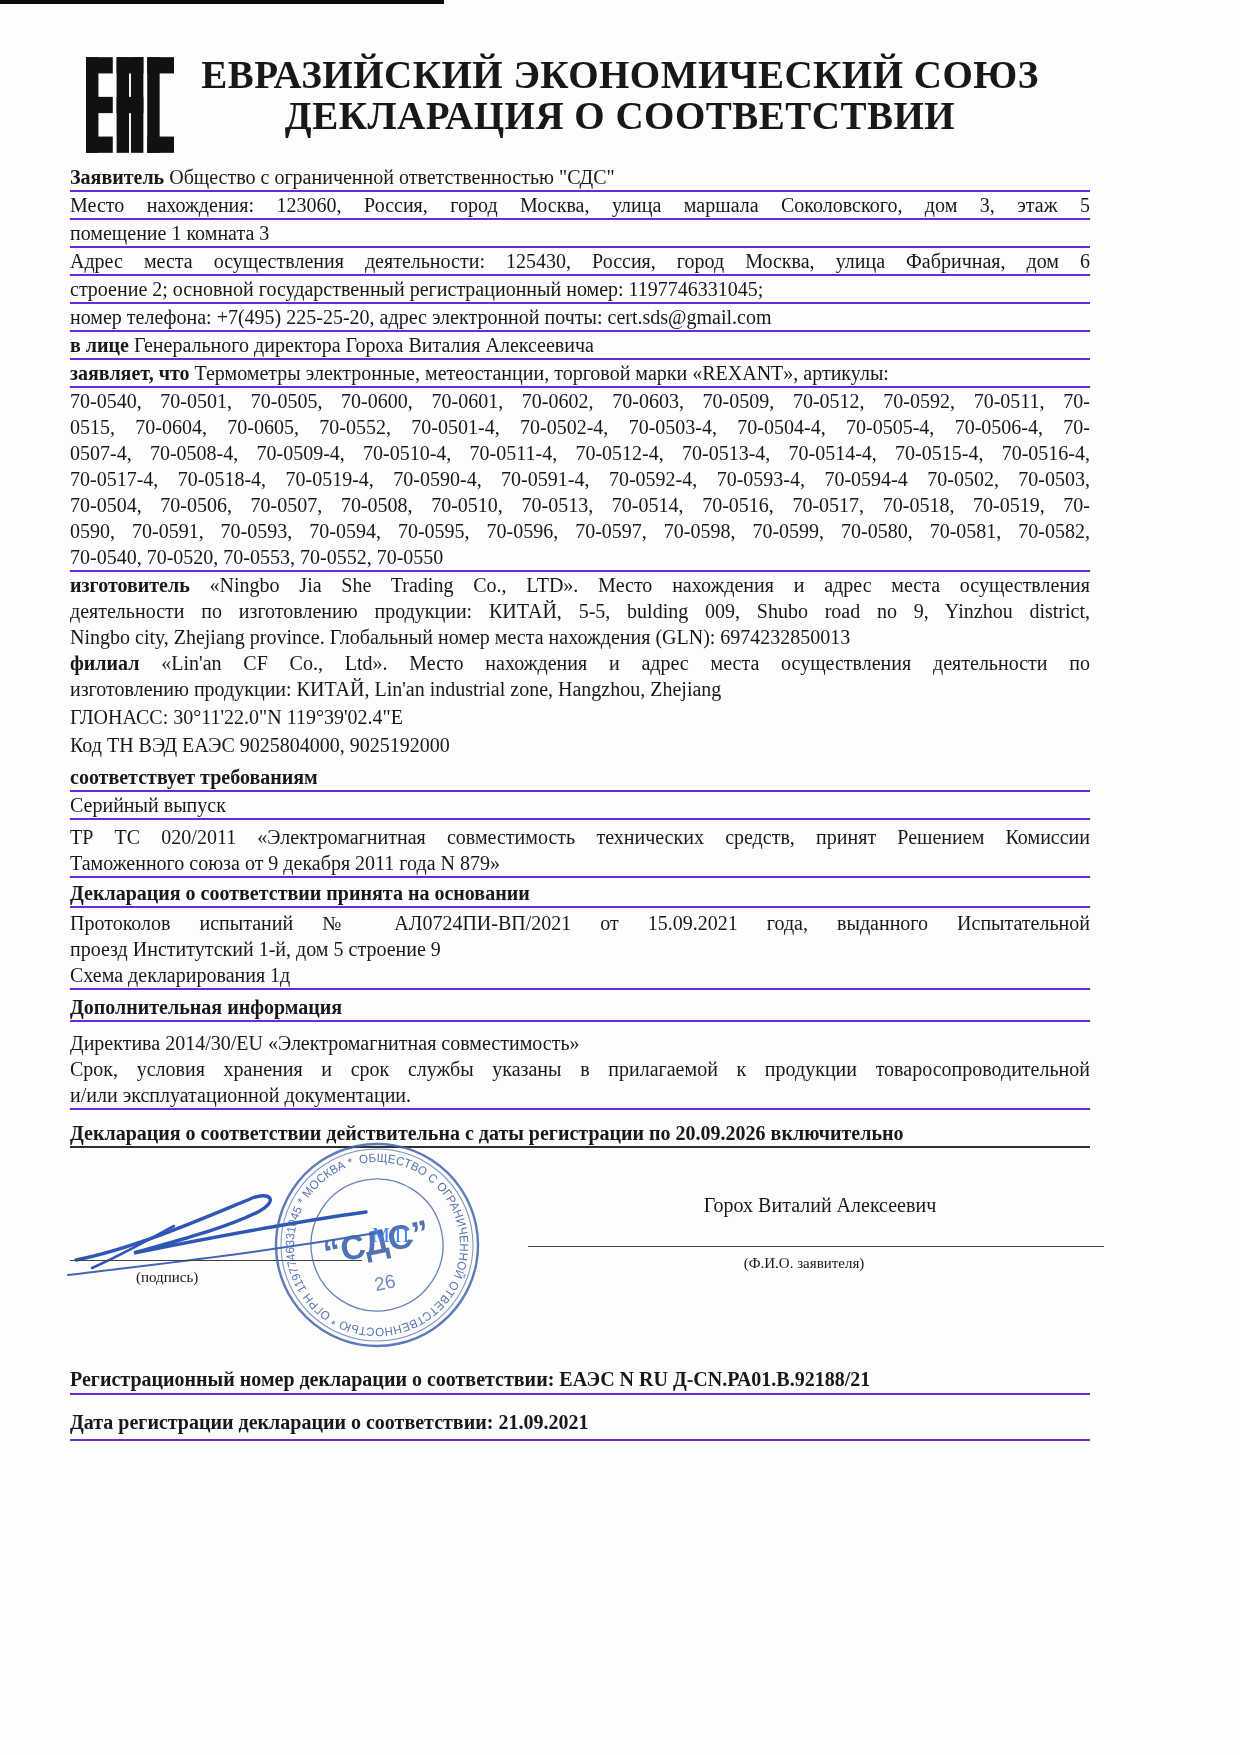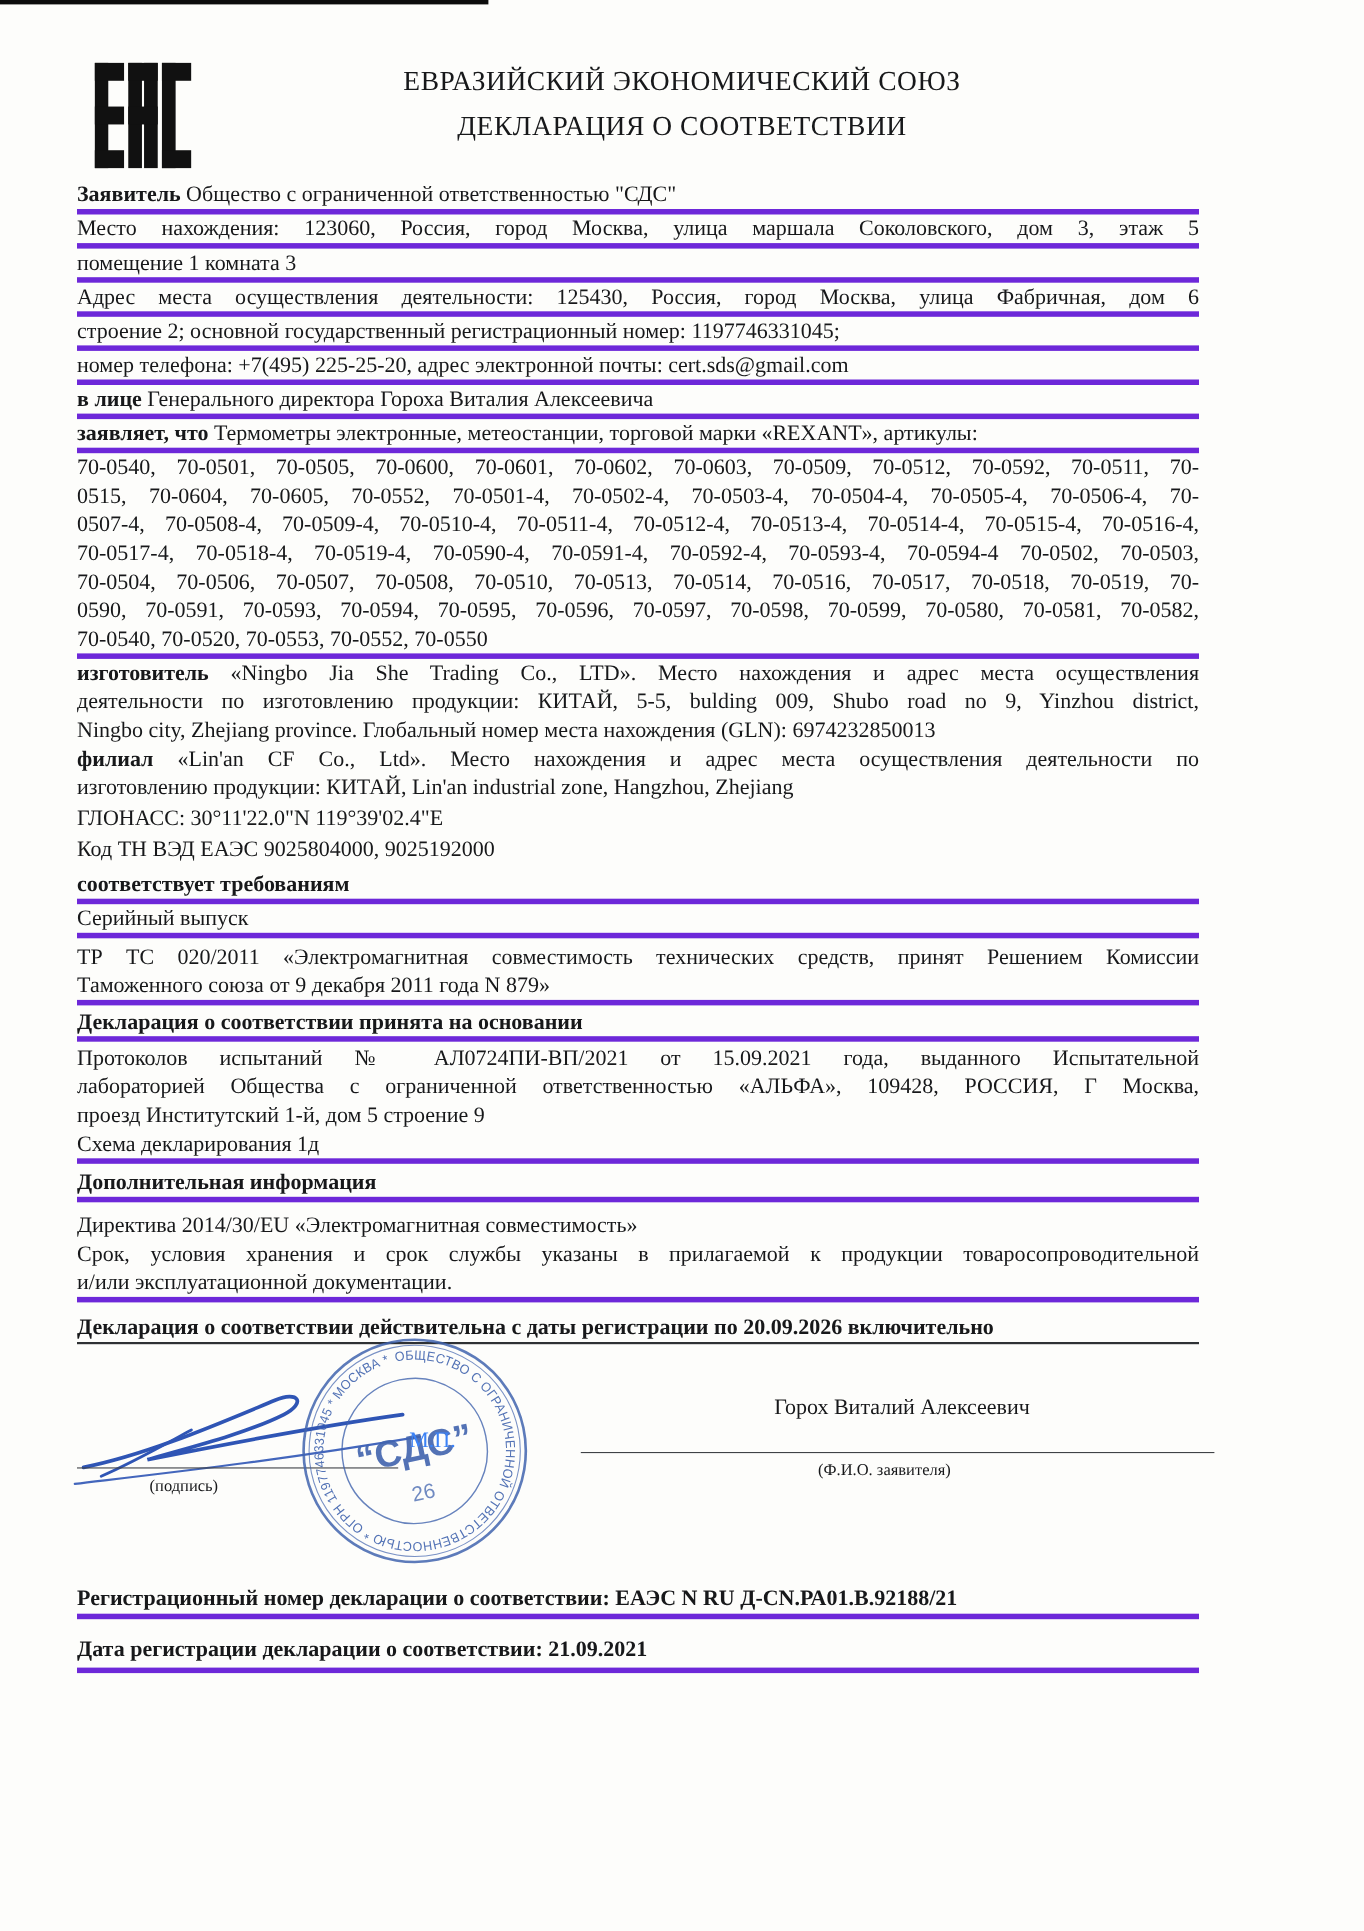--- a/index.html
+++ b/index.html
@@ -7,24 +7,24 @@
   .page {
     width: 1240px; height: 1755px; position: relative; margin: 0 auto;
     background: #fdfdfb; color: #17181a; overflow: hidden;
     font-family: "Liberation Serif", "DejaVu Serif", serif;
   }
   .artifact-top { position: absolute; left: 0; top: 0; width: 444px; height: 4px; background: #0c0c0c; }
   .header { position: relative; padding-top: 54px; }
   .eac-logo { position: absolute; left: 86px; top: 54px; width: 88px; height: 102px; }
   .hidden-label { position: absolute; width: 1px; height: 1px; overflow: hidden; clip: rect(0 0 0 0); white-space: nowrap; }
   .titles { text-align: center; }
-  .title { font-size: 25px; font-weight: normal; line-height: 41px; letter-spacing: 0.5px; }
+  .title { font-size: 39px; font-weight: bold; line-height: 41px; letter-spacing: 0.5px; }
   .content { padding: 26px 150px 0 70px; font-size: 20px; line-height: 26px; }
   .ln { min-height: 26px; position: relative; }
-  .r  { border-bottom: 5px solid #6d28d9; }
+  .r  { border-bottom: 2px solid #6d28d9; }
   .r2 { border-bottom: 2px solid #2e3134; }
   .j  { text-align: justify; text-align-last: justify; }
   .bold { font-weight: bold; }
   .mt2 { margin-top: 2px; } .mt4 { margin-top: 4px; font-family: Liberation Serif, serif; } .mt6 { margin-top: 6px; }
   .mt8 { margin-top: 8px; } .mt10 { margin-top: 10px; }
   .sign-area { position: relative; height: 206px; margin-top: 4px; }
   .sig-svg { position: absolute; left: -8px; top: 16px; width: 330px; height: 118px; }
   .sig-rule { position: absolute; left: 0; top: 108px; width: 292px; border-bottom: 1.5px solid #3f4246; }
   .sig-caption { position: absolute; left: 66px; top: 112px; width: 170px; text-align: left; font-size: 15px; }
   .stamp-svg { position: absolute; left: 200px; top: -14px; width: 214px; height: 214px; }
@@ -115,21 +115,20 @@
     <div class="ln r bold mt6">соответствует требованиям</div>
 
     <div class="ln r">Серийный выпуск</div>
 
     <div class="ln j mt4">ТР ТС 020/2011 «Электромагнитная совместимость технических средств, принят Решением Комиссии</div>
     <div class="ln r">Таможенного союза от 9 декабря 2011 года N 879»</div>
 
     <div class="ln r bold mt2">Декларация о соответствии принята на основании</div>
 
     <div class="ln j mt2">Протоколов испытаний № АЛ0724ПИ-ВП/2021 от 15.09.2021 года, выданного Испытательной</div>
-    <div class="ln j">лабораторией Общества с ограниченной ответственностью «АЛЬФА», 109428, РОССИЯ, Г Москва,</div>
     <div class="ln">проезд Институтский 1-й, дом 5 строение 9</div>
 
     <div class="ln r">Схема декларирования 1д</div>
 
     <div class="ln r bold mt4">Дополнительная информация</div>
 
     <div class="ln mt8">Директива 2014/30/EU «Электромагнитная совместимость»</div>
     <div class="ln j">Срок, условия хранения и срок службы указаны в прилагаемой к продукции товаросопроводительной</div>
     <div class="ln r">и/или эксплуатационной документации.</div>
 

